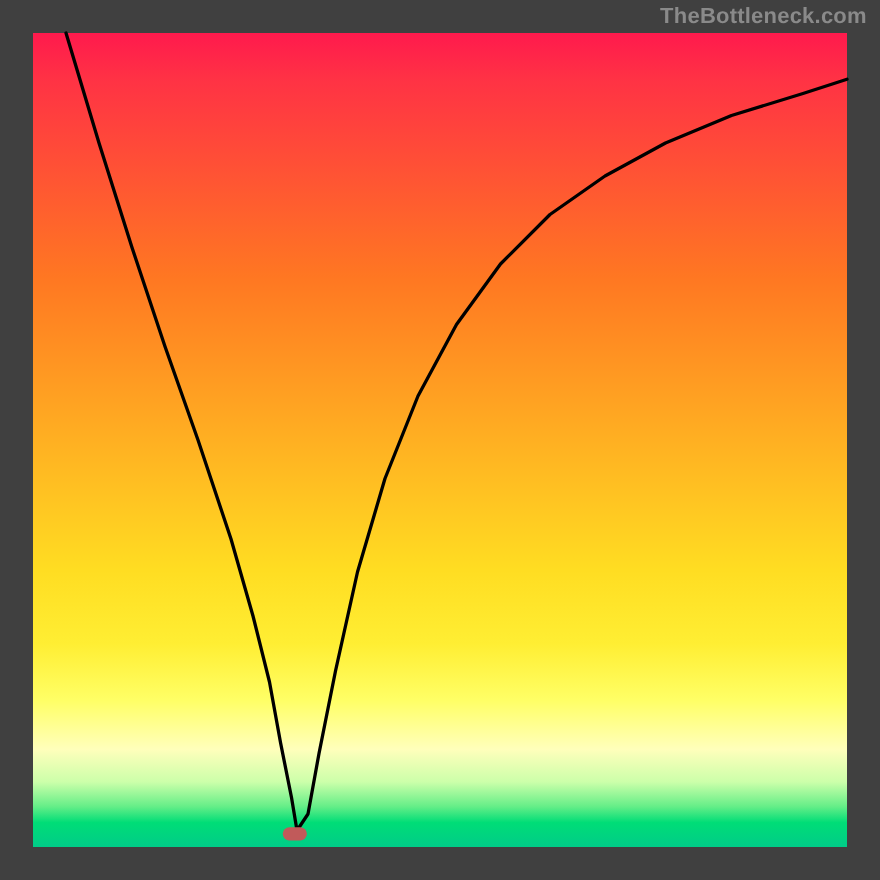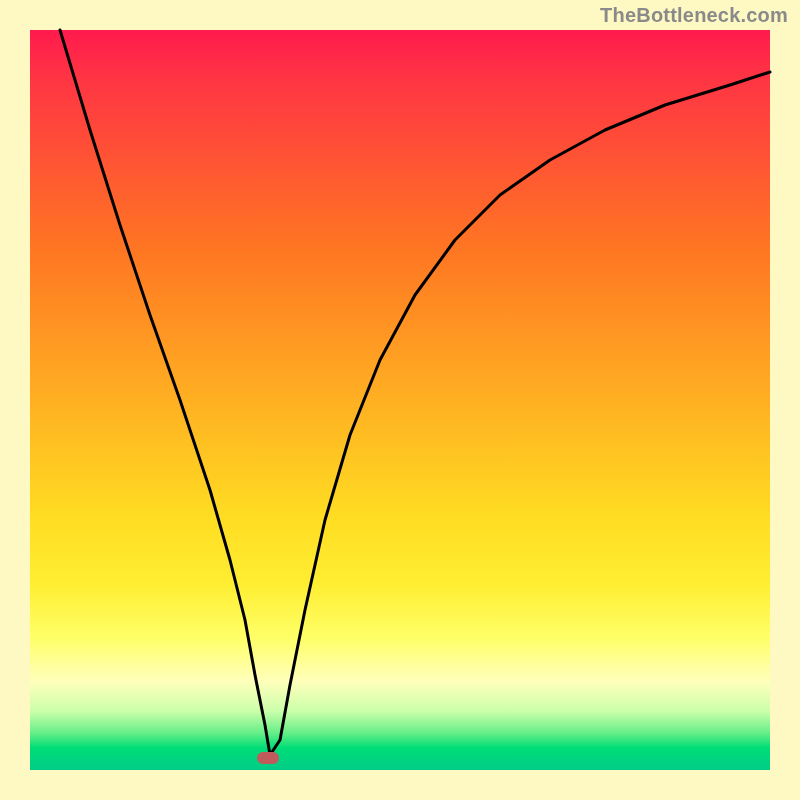--- a/index.html
+++ b/index.html
@@ -9,21 +9,21 @@
     height: 800px;
     background: #000;
     overflow: hidden;
   }
   .frame {
     position: absolute;
     top: 0;
     left: 0;
     width: 800px;
     height: 800px;
-    background: #fef9c3;
+    background: #404040;
   }
   .plot {
     position: absolute;
     top: 30px;
     left: 30px;
     width: 740px;
     height: 740px;
     background: linear-gradient(to bottom,
       #ff1a4d 0%,
       #ff3344 6%,

